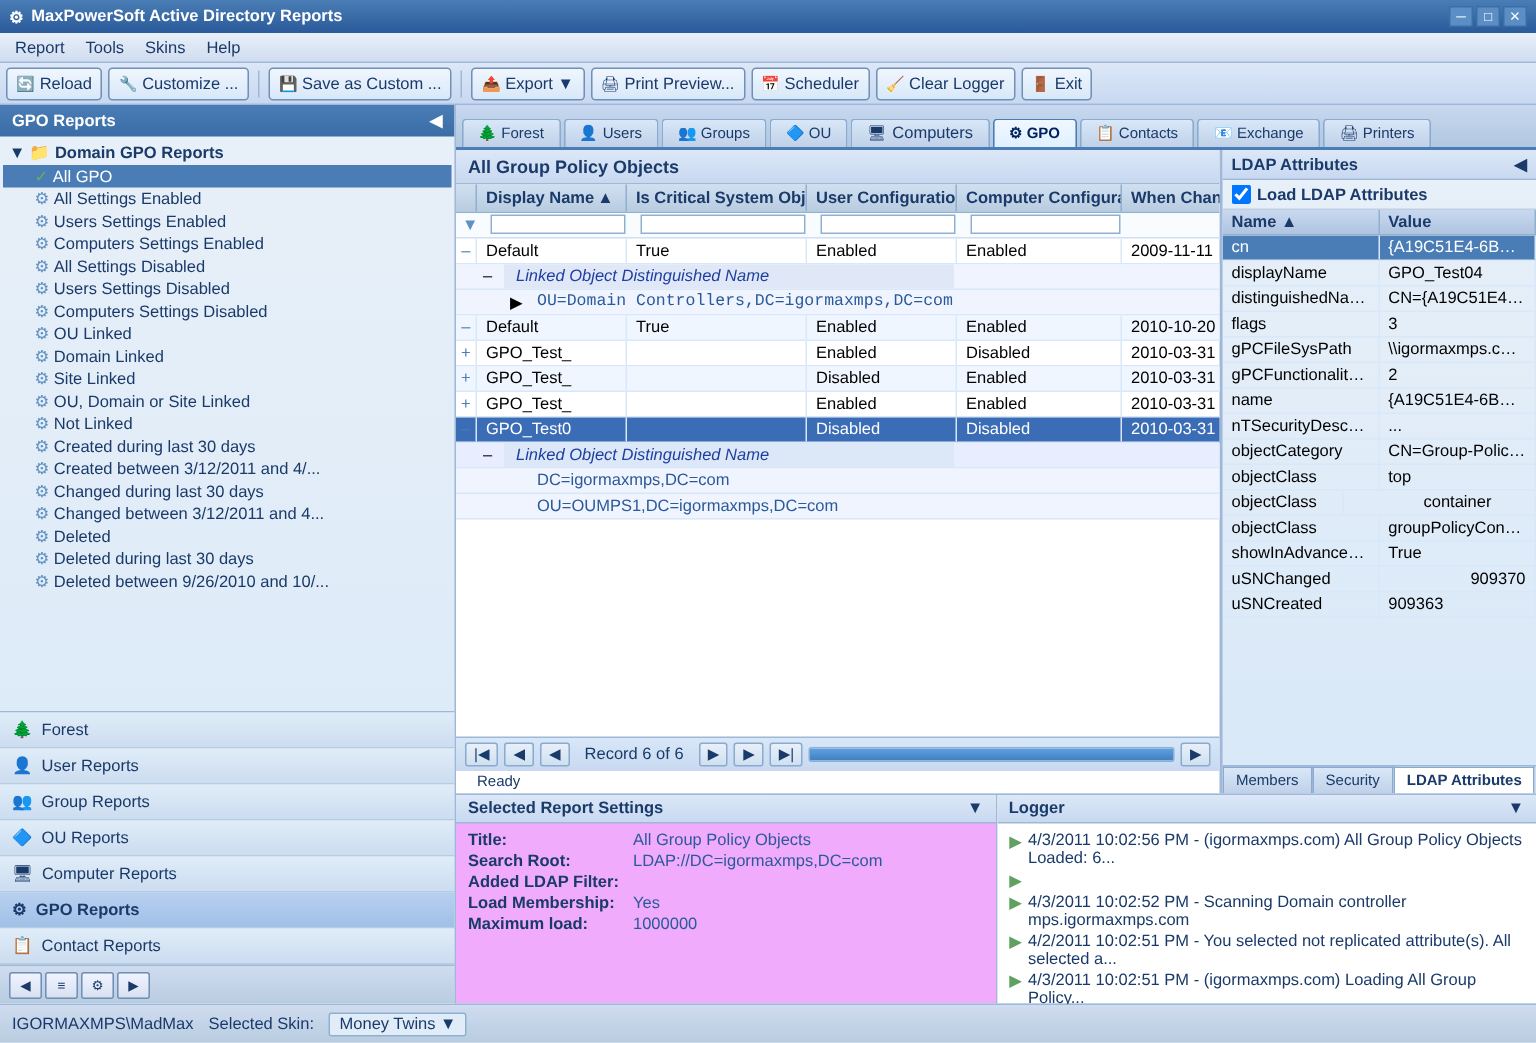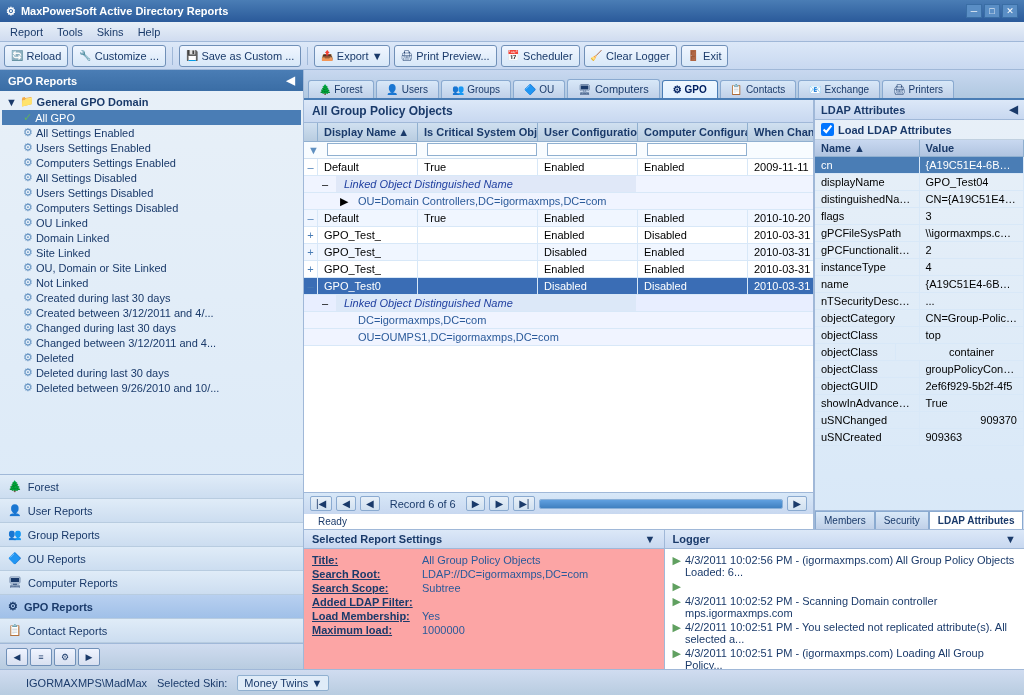--- a/index.html
+++ b/index.html
@@ -86,32 +86,32 @@
     .ldap-th { padding: 2px 6px; color: #1a3a6a; font-weight: bold; border-right: 1px solid #90b0d0; flex: 1; }
     .ldap-body { flex: 1; overflow-y: auto; }
     .ldap-row { display: flex; border-bottom: 1px solid #d8e8f8; }
     .ldap-row.selected { background: #4a7db5; color: white; }
     .ldap-td { padding: 2px 6px; border-right: 1px solid #d8e8f8; overflow: hidden; text-overflow: ellipsis; white-space: nowrap; }
     .ldap-tab-bar { display: flex; border-top: 1px solid #a0b8d8; background: #d0dcf0; }
     .ldap-tab { padding: 3px 8px; cursor: pointer; border: 1px solid #8aaad0; border-bottom: none; background: linear-gradient(to bottom, #d8e8f8, #c0d0e8); color: #1a3a6a; font-size: 10px; }
     .ldap-tab.active { background: white; font-weight: bold; }
 
     
-    .bottom-left { flex: 1; background: #fca5a5; border-right: 1px solid #a0b8d8; display: flex; flex-direction: column; overflow: hidden; }
+    .bottom-left { flex: 1; background: #f0abfc; border-right: 1px solid #a0b8d8; display: flex; flex-direction: column; overflow: hidden; }
     .bottom-right { flex: 1; background: white; display: flex; flex-direction: column; overflow: hidden; }
     .panel-title { background: linear-gradient(to bottom, #dce8f8, #c8d8f0); border-bottom: 1px solid #a0b8d8; padding: 3px 8px; font-weight: bold; color: #1a3a6a; display: flex; align-items: center; justify-content: space-between; }
     .panel-body { flex: 1; padding: 4px 8px; overflow-y: auto; font-size: 10px; color: #1a3a6a; }
     .panel-row { display: flex; padding: 1px 0; }
-    .panel-label { font-weight: bold; width: 110px; flex-shrink: 0; text-decoration: underline; }
+    .panel-label { font-weight: bold; width: 110px; flex-shrink: 0; }
     .panel-value { color: #2a5a9a; }
     .logger-item { padding: 1px 0; display: flex; gap: 4px; font-size: 10px; color: #1a3a6a; }
     .logger-icon { color: #60a060; }
 
     
-    .status-bar { background: linear-gradient(to bottom, #d0dcf0, #b8cce0); border-top: 1px solid #a0b8d8; padding: 2px 26px; display: flex; align-items: center; gap: 10px; height: 26px; font-size: 10px; color: #1a3a6a; }
+    .status-bar { background: linear-gradient(to bottom, #d0dcf0, #b8cce0); border-top: 1px solid #a0b8d8; padding: 2px 8px; display: flex; align-items: center; gap: 10px; height: 26px; font-size: 10px; color: #1a3a6a; }
     .gear-icon { color: #6090c0; }
 
     scrollbar-width: thin;
     ::-webkit-scrollbar { width: 8px; height: 8px; }
     ::-webkit-scrollbar-track { background: #d0e0f0; }
     ::-webkit-scrollbar-thumb { background: #7090c0; border-radius: 2px; }
   </style>
 </head>
 <body>
 
@@ -151,21 +151,21 @@
 
   <div class="sidebar">
     <div class="sidebar-title">
       <span>GPO Reports</span>
       <span style="cursor:pointer;">◀</span>
     </div>
     <div class="sidebar-tree">
       <div class="tree-group">
         <span>▼</span>
         <span>📁</span>
-        <span>General GPO Domain</span>
+        <span>Domain GPO Reports</span>
       </div>
       <div class="tree-item selected">
         <span style="margin-left:12px"></span>
         <span style="color:#60b060;">✓</span>
         <span>All GPO</span>
       </div>
       <div class="tree-item">
         <span style="margin-left:12px"></span>
         <span class="gear-icon">⚙</span>
         <span>All Settings Enabled</span>
@@ -343,21 +343,21 @@
               <div class="td" style="width:110px;">Enabled</div>
               <div class="td" style="width:80px;">2009-11-11</div>
               <div class="td" style="width:60px;">2009-10-...</div>
             </div>
             <div class="tr-sub" style="background:#f0f4ff;display:flex;border-bottom:1px solid #d8e8f8;padding-left:18px;">
               <div style="width:14px;display:flex;align-items:center;">–</div>
               <div style="background:#e0e8f8;padding:2px 8px;color:#2040a0;font-style:italic;width:300px;">Linked Object Distinguished Name</div>
             </div>
             <div style="background:#f0f4ff;display:flex;border-bottom:1px solid #d8e8f8;padding-left:36px;align-items:center;">
               <div style="width:14px;">▶</div>
-              <div style="color:#2a5a9a;padding:2px 4px;">OU=Domain Controllers,DC=igormaxmps,DC=com</div>
+              <div style="color:#2a5a9a;padding:2px 4px;font-family:Liberation Mono, monospace;">OU=Domain Controllers,DC=igormaxmps,DC=com</div>
             </div>
 
             <div class="tr">
               <div class="td expander" style="width:14px;">–</div>
               <div class="td" style="width:100px;">Default</div>
               <div class="td" style="width:120px;">True</div>
               <div class="td" style="width:100px;">Enabled</div>
               <div class="td" style="width:110px;">Enabled</div>
               <div class="td" style="width:80px;">2010-10-20</div>
               <div class="td" style="width:60px;">2009-10-...</div>
@@ -464,24 +464,20 @@
             </div>
             <div class="ldap-row">
               <div class="ldap-td" style="flex:1;">gPCFileSysPath</div>
               <div class="ldap-td" style="flex:1;">\\igormaxmps.com\...</div>
             </div>
             <div class="ldap-row">
               <div class="ldap-td" style="flex:1;">gPCFunctionalityVer...</div>
               <div class="ldap-td" style="flex:1;">2</div>
             </div>
             <div class="ldap-row">
-              <div class="ldap-td" style="flex:1;">instanceType</div>
-              <div class="ldap-td" style="flex:1;">4</div>
-            </div>
-            <div class="ldap-row">
               <div class="ldap-td" style="flex:1;">name</div>
               <div class="ldap-td" style="flex:1;">{A19C51E4-6BED-...</div>
             </div>
             <div class="ldap-row">
               <div class="ldap-td" style="flex:1;">nTSecurityDescriptor</div>
               <div class="ldap-td" style="flex:1;">...</div>
             </div>
             <div class="ldap-row">
               <div class="ldap-td" style="flex:1;">objectCategory</div>
               <div class="ldap-td" style="flex:1;">CN=Group-Policy-C...</div>
@@ -490,24 +486,20 @@
               <div class="ldap-td" style="flex:1;">objectClass</div>
               <div class="ldap-td" style="flex:1;">top</div>
             </div>
             <div class="ldap-row">
               <div class="ldap-td" style="flex:1;">objectClass</div>
               <div class="ldap-td" style="flex:1;margin-left:47px;">container</div>
             </div>
             <div class="ldap-row">
               <div class="ldap-td" style="flex:1;">objectClass</div>
               <div class="ldap-td" style="flex:1;">groupPolicyContain...</div>
-            </div>
-            <div class="ldap-row">
-              <div class="ldap-td" style="flex:1;">objectGUID</div>
-              <div class="ldap-td" style="flex:1;">2ef6f929-5b2f-4f5</div>
             </div>
             <div class="ldap-row">
               <div class="ldap-td" style="flex:1;">showInAdvancedVi...</div>
               <div class="ldap-td" style="flex:1;">True</div>
             </div>
             <div class="ldap-row">
               <div class="ldap-td" style="flex:1;">uSNChanged</div>
               <div class="ldap-td" style="flex:1;text-align:right;">909370</div>
             </div>
             <div class="ldap-row">
@@ -531,24 +523,20 @@
             <span style="cursor:pointer;">▼</span>
           </div>
           <div class="panel-body">
             <div class="panel-row">
               <span class="panel-label">Title:</span>
               <span class="panel-value">All Group Policy Objects</span>
             </div>
             <div class="panel-row">
               <span class="panel-label">Search Root:</span>
               <span class="panel-value">LDAP://DC=igormaxmps,DC=com</span>
-            </div>
-            <div class="panel-row">
-              <span class="panel-label">Search Scope:</span>
-              <span class="panel-value">Subtree</span>
             </div>
             <div class="panel-row">
               <span class="panel-label">Added LDAP Filter:</span>
               <span class="panel-value"></span>
             </div>
             <div class="panel-row">
               <span class="panel-label">Load Membership:</span>
               <span class="panel-value">Yes</span>
             </div>
             <div class="panel-row">

